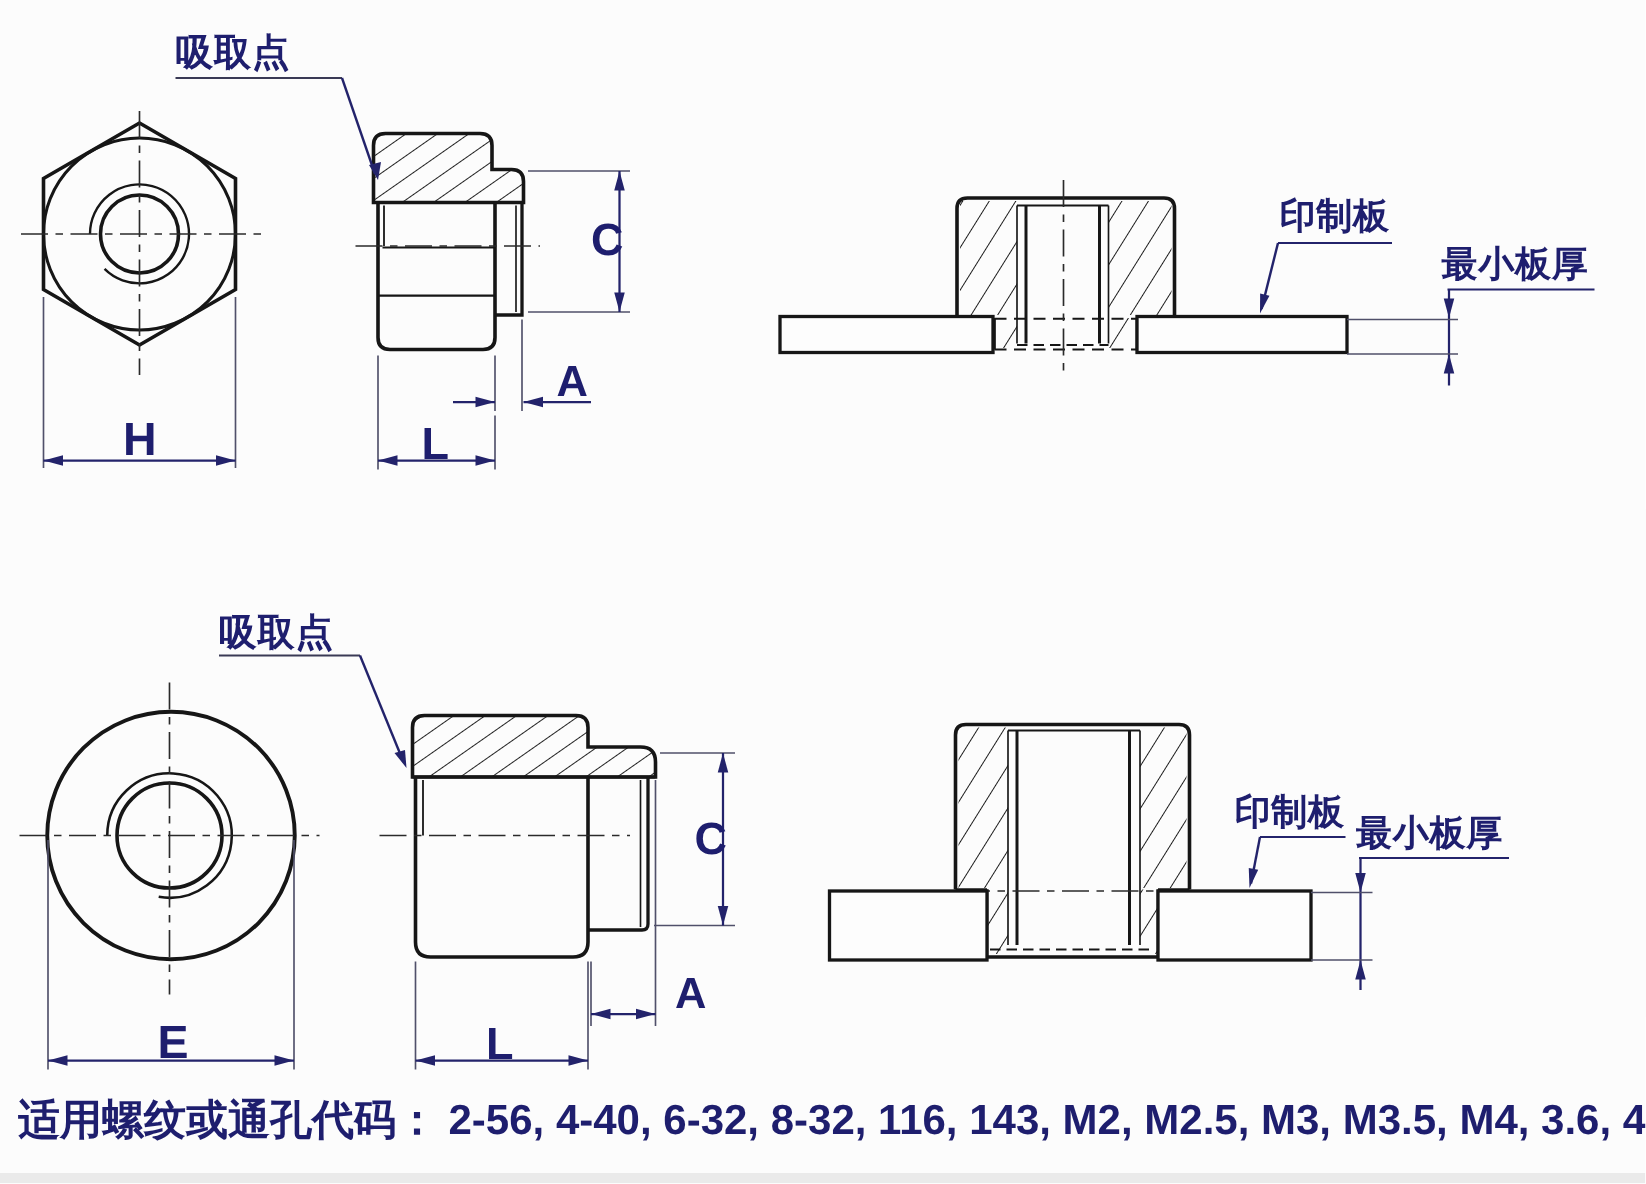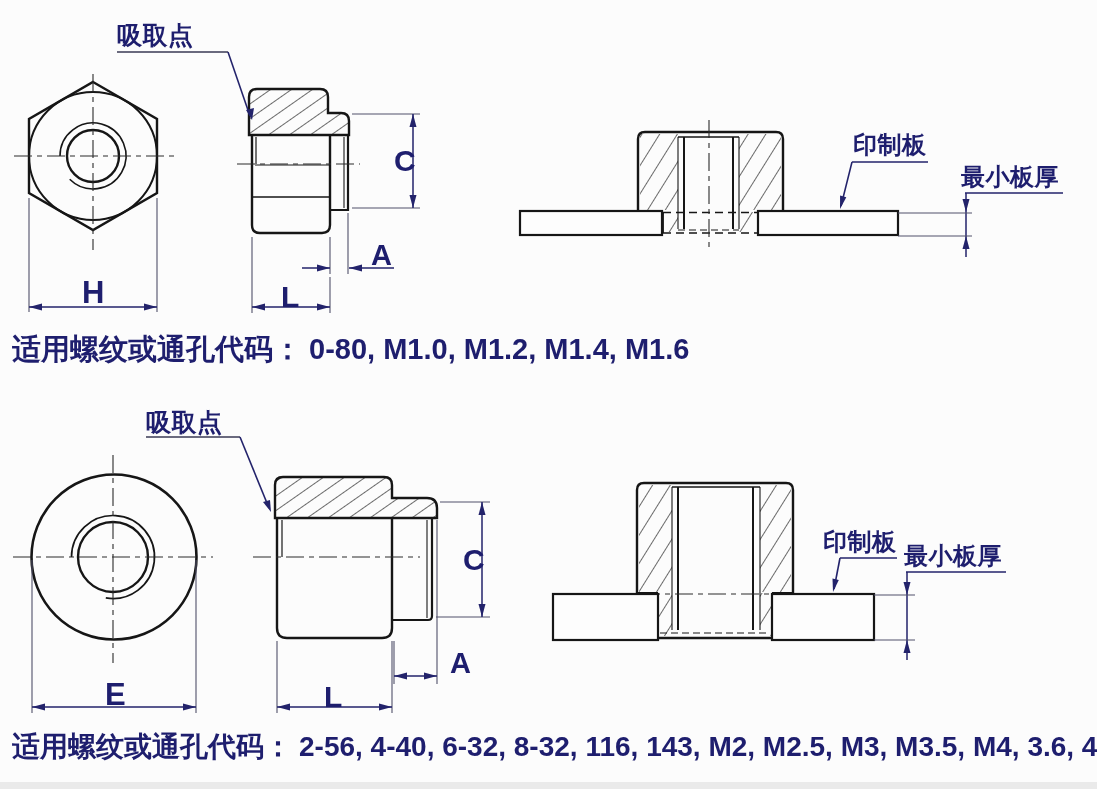--- a/index.html
+++ b/index.html
@@ -165,23 +165,20 @@
   </g>
 </svg>
 
   <div class="lbl cjk" style="left:117px;top:22px;font-size:25px;">吸取点</div>
   <div class="lbl dimletter" style="left:82px;top:276px;font-size:31px;">H</div>
   <div class="lbl dimletter" style="left:394px;top:144px;">C</div>
   <div class="lbl dimletter" style="left:371px;top:240px;font-size:29px;">A</div>
   <div class="lbl dimletter" style="left:281px;top:280px;">L</div>
   <div class="lbl cjk" style="left:853px;top:132px;">印制板</div>
   <div class="lbl cjk" style="left:961px;top:164px;">最小板厚</div>
-  <div class="note" style="left:12px;top:330px;font-size:29px;">
-    <span>适用螺纹或通孔代码：</span><span class="codes">0-80, M1.0, M1.2, M1.4, M1.6</span>
-  </div>
 
   <div class="lbl cjk" style="left:146px;top:409px;font-size:25px;">吸取点</div>
   <div class="lbl dimletter" style="left:105px;top:678px;font-size:31px;">E</div>
   <div class="lbl dimletter" style="left:463px;top:543px;">C</div>
   <div class="lbl dimletter" style="left:450px;top:648px;font-size:29px;">A</div>
   <div class="lbl dimletter" style="left:324px;top:680px;">L</div>
   <div class="lbl cjk" style="left:823px;top:529px;">印制板</div>
   <div class="lbl cjk" style="left:904px;top:543px;">最小板厚</div>
   <div class="note" style="left:12px;top:728px;font-size:28px;">
     <span>适用螺纹或通孔代码：</span><span class="codes">2-56, 4-40, 6-32, 8-32, 116, 143, M2, M2.5, M3, M3.5, M4, 3.6, 4.2</span>

